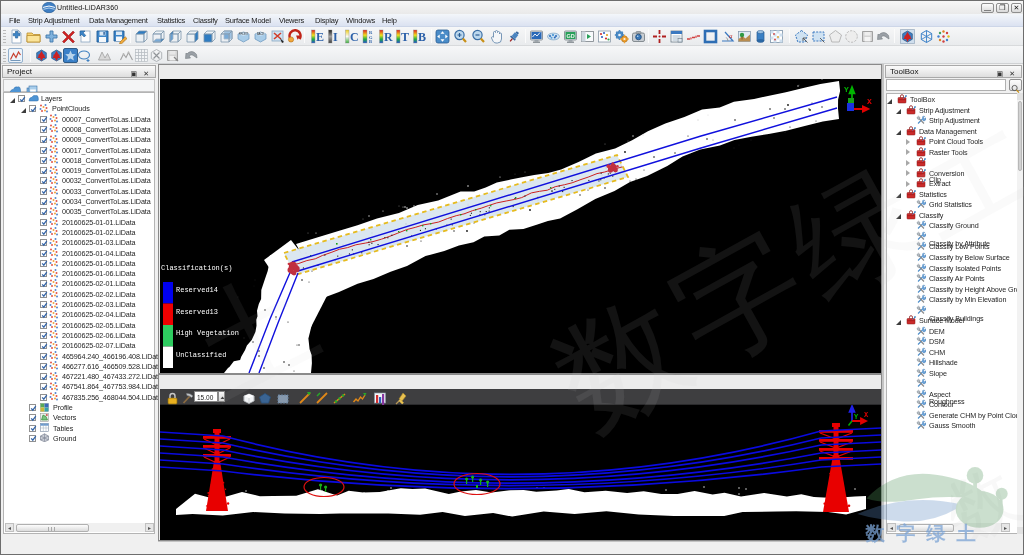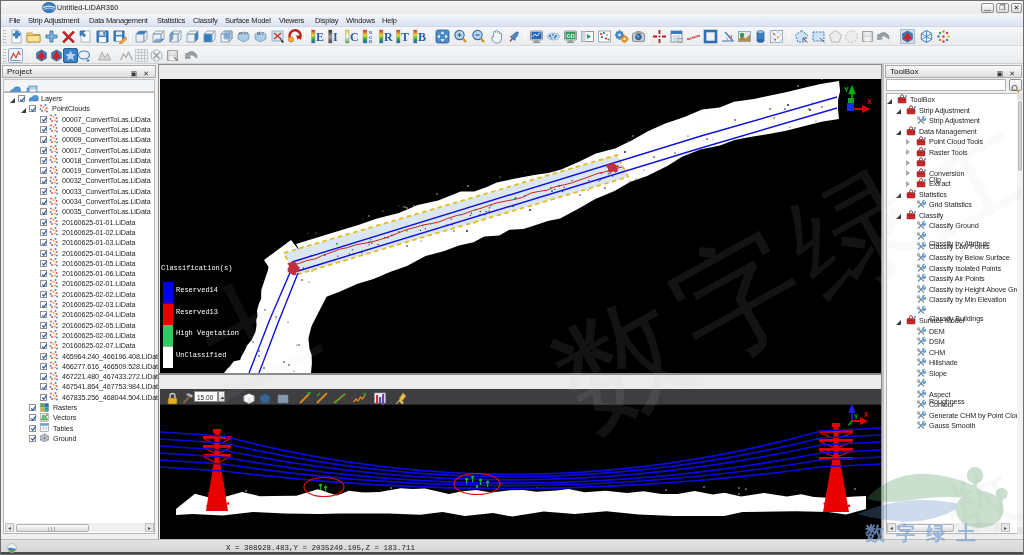--- a/index.html
+++ b/index.html
@@ -1100,21 +1100,21 @@
               <path d="M1.2 3.4 L2.8 5.2 L5.8 1.2" stroke="#3565a8" stroke-width="1.3" fill="none"></path>
             </svg>
           </span>
           <span style="position:absolute;left:36px;top:0px;"><svg width="9" height="9" viewBox="0 0 9 9">
               <rect x="0.5" y="0.5" width="8" height="8" fill="#fff" stroke="#888" stroke-width="0.5"></rect>
               <rect x="0.5" y="0.5" width="4" height="4" fill="#58a858"></rect>
               <rect x="4.5" y="0.5" width="4" height="4" fill="#3868b8"></rect>
               <rect x="0.5" y="4.5" width="4" height="4" fill="#c8b838"></rect>
               <rect x="4.5" y="4.5" width="4" height="4" fill="#38a0a8"></rect>
             </svg></span>
-          <span style="position:absolute;left:49px;top:0.5px;">Rasters</span>
+          <span style="position:absolute;left:49px;top:0.5px;">Profile</span>
         </div>
         <div class="trow" style="top:319.8px;">
           <span style="position:absolute;left:25px;top:1.5px;width:7px;height:7px;background:#fff;border:1px solid #919191;">
             <svg width="7" height="7" viewBox="0 0 7 7" style="position:absolute;left:-0.5px;top:-0.5px;">
               <path d="M1.2 3.4 L2.8 5.2 L5.8 1.2" stroke="#3565a8" stroke-width="1.3" fill="none"></path>
             </svg>
           </span>
           <span style="position:absolute;left:36px;top:0px;"><svg width="9" height="9" viewBox="0 0 9 9">
               <rect x="0.5" y="0.5" width="8" height="8" fill="#eaf2ea" stroke="#888" stroke-width="0.5"></rect>
               <polygon points="1.5,7 3,2 6,3.5 7.5,7" fill="#4caf50" fill-opacity="0.7" stroke="#2a7a2e" stroke-width="0.6"></polygon>
@@ -1910,29 +1910,20 @@
  <span style="position:absolute;right:0;top:0;width:9px;height:9px;background:#e6e6e6;border:1px solid #c0c0c0;font-size:6px;line-height:8px;text-align:center;color:#555;">▸</span>
  <span style="position:absolute;left:12px;top:0.5px;width:55px;height:8px;background:linear-gradient(#fdfdfd,#dcdcdc);border:1px solid #b0b0b0;border-radius:2px;"></span>
 </div>
 </div>
 <div style="position:absolute;left:133px;top:29px;width:6px;height:441px;background:#f2f2f2;">
  <span style="position:absolute;top:0;left:0;width:6px;height:7px;background:#e2e2e2;"></span>
  <span style="position:absolute;bottom:0;left:0;width:6px;height:7px;background:#e2e2e2;"></span>
  <span style="position:absolute;left:0.5px;top:8px;width:4px;height:70px;background:#d2d2d2;border:1px solid #b8b8b8;border-radius:2px;"></span>
 </div>
     </div>
-<div id="statusbar">
-<span style="position:absolute;left:225px;top:4px;font-size:7.5px;color:#222;font-family:'Liberation Mono',monospace;">X = 308928.483,Y = 2035249.105,Z = 183.711</span>
-<svg style="position:absolute;left:6px;top:3px;" width="10" height="10" viewBox="0 0 10 10">
-        <circle cx="5" cy="5" r="4.5" fill="#e8eef4"></circle>
-        <path d="M0.8 5.8 Q3 4.2 5.5 5.2 Q8 6.2 9.2 5.4 A4.5 4.5 0 0 1 0.8 5.8z" fill="#3a78c8"></path>
-        <path d="M1.2 7.2 Q4 6 7 7 Q8.5 7.5 8.8 6.8 A4.5 4.5 0 0 1 1.2 7.2z" fill="#58a84a"></path>
-        <circle cx="5" cy="5" r="4.5" fill="none" stroke="#999" stroke-width="0.5"></circle>
-      </svg>
-</div>
 
 <div class="wm" style="left:195px;top:255px;font-size:118px;transform:rotate(-27deg);font-family:'Liberation Serif',serif;color:rgba(200,200,200,0.075);font-weight:normal;">土</div>
 <div class="wm" style="left:527px;top:320px;font-size:125px;letter-spacing:8px;transform:rotate(-29deg);transform-origin:0 0;font-family:'Liberation Serif',serif;color:rgba(200,200,200,0.095);font-weight:normal;white-space:nowrap;">数字绿土</div>
 <div class="wm" style="left:950px;top:465px;width:72px;height:73px;overflow:hidden;">
       <div style="position:absolute;left:-6px;top:-8px;font-size:72px;transform:rotate(-27deg);font-family:'Liberation Serif',serif;color:rgba(200,200,200,0.13);font-weight:normal;">数</div>
     </div>
 <svg class="wm" style="left:850px;top:456px;" width="168" height="92" viewBox="0 0 179 100">
   <g opacity="0.30">
     <path d="M15 45 Q50 8 105 22 Q140 30 150 48 Q110 40 70 46 Q35 52 15 45z" fill="#55985f"></path>
     <path d="M5 62 Q60 38 120 52 Q90 72 55 70 Q25 68 5 62z" fill="#5e8cc2"></path>

